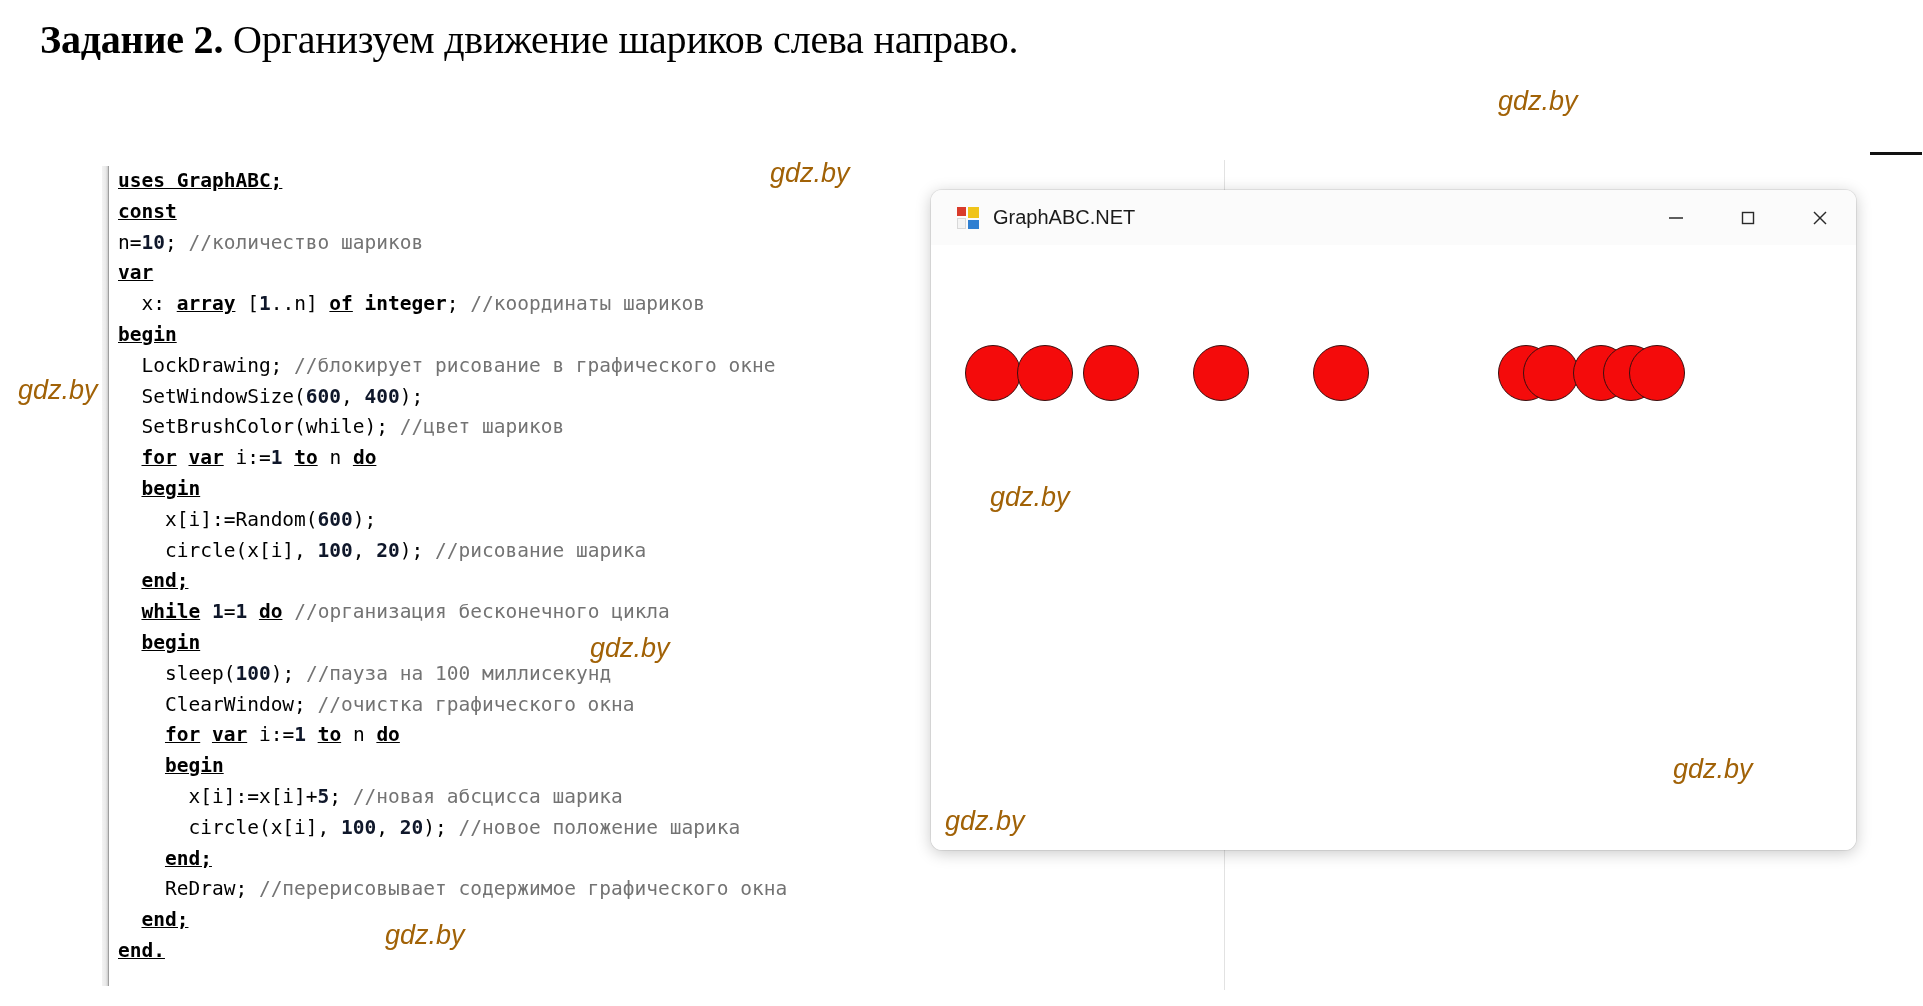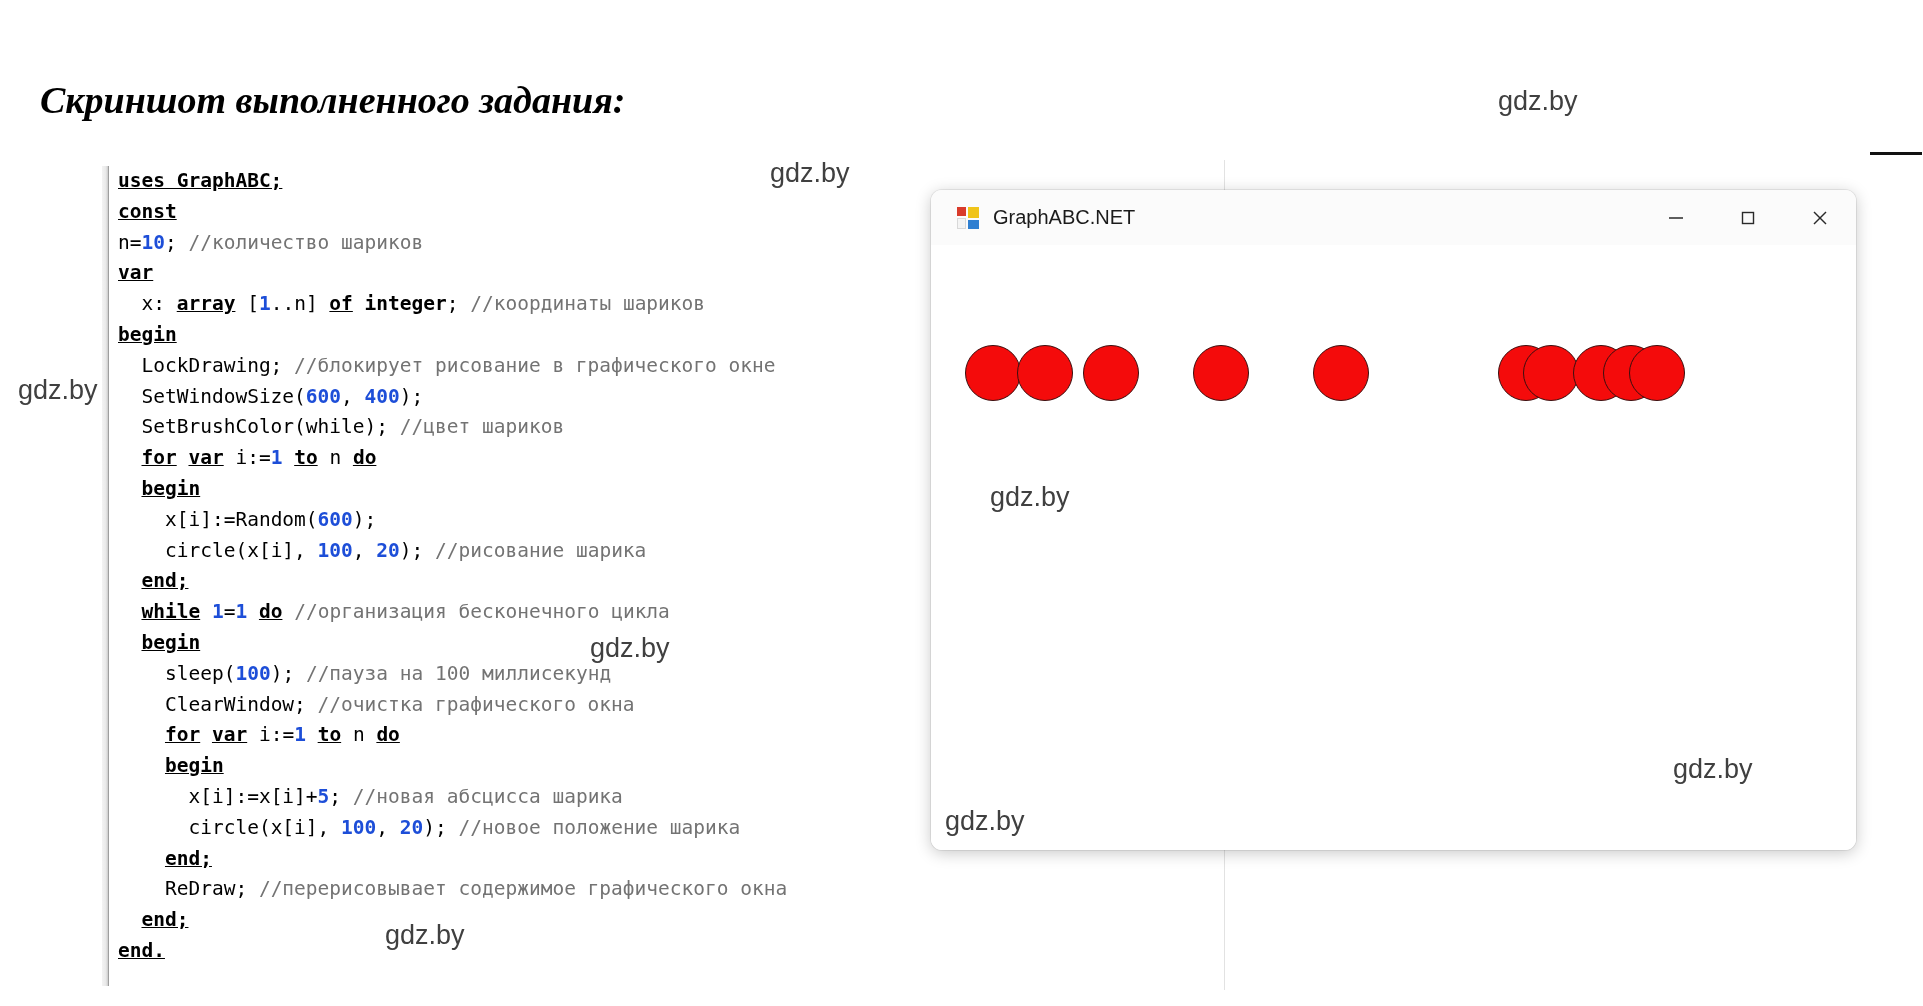--- a/index.html
+++ b/index.html
@@ -54,21 +54,21 @@
   }
   pre.code{
     margin:0;padding:0;
     font-family:"DejaVu Sans Mono","Liberation Mono",monospace;
     font-size:19.5px;line-height:30.8px;
     color:#000;font-weight:bold;
     white-space:pre;
   }
   .k{color:#000;font-weight:bold;text-decoration:underline;}
   .pl{color:#000;font-weight:normal;}
-  .num{color:#1d4ed8;font-weight:bold;}
+  .num{color:#0f172a;font-weight:bold;}
   .cm{color:#737373;font-weight:normal;}
   .ty{color:#000000;font-weight:bold;}
 
   
   .gwin{
     position:absolute;left:931px;top:190px;
     width:925px;height:660px;
     background:#fdfdfd;
     border-radius:11px;
     box-shadow:0 3px 16px rgba(0,0,0,.22),0 0 0 1px rgba(0,0,0,.07);
@@ -106,33 +106,36 @@
   .ball{
     position:absolute;
     border-radius:50%;
     box-sizing:border-box;
   }
 
   
   .wm{
     position:absolute;
     font-family:"Liberation Sans",sans-serif;
-    color:#404040;
+    color:#a16207;
     white-space:nowrap;
+    font-style:italic;
   }
 </style>
 </head>
 <body>
 
 <div class="stage">
 
   <div class="top-rule"></div>
   <div class="vguide"></div>
 
-  <div class="subtitle">Скриншот выполненного задания:</div>
+  <div class="title">
+    <b>Задание 2.</b><span class="reg"> Организуем движение шариков слева направо.</span>
+  </div>
 
   <div class="code-wrap">
     <div class="code-gutter"></div>
     <pre class="code" id="code-pre"><span class="k">uses GraphABC;</span>
 <span class="k">const</span>
 <span class="pl">n=</span><span class="num">10</span><span class="pl">; </span><span class="cm">//количество шариков</span>
 <span class="k">var</span>
   <span class="pl">x: </span><span class="k">array</span><span class="pl"> [</span><span class="num">1</span><span class="pl">..n] </span><span class="k">of</span><span class="pl"> </span><span class="ty">integer</span><span class="pl">; </span><span class="cm">//координаты шариков</span>
 <span class="k">begin</span>
   <span class="pl">LockDrawing; </span><span class="cm">//блокирует рисование в графического окне</span>

